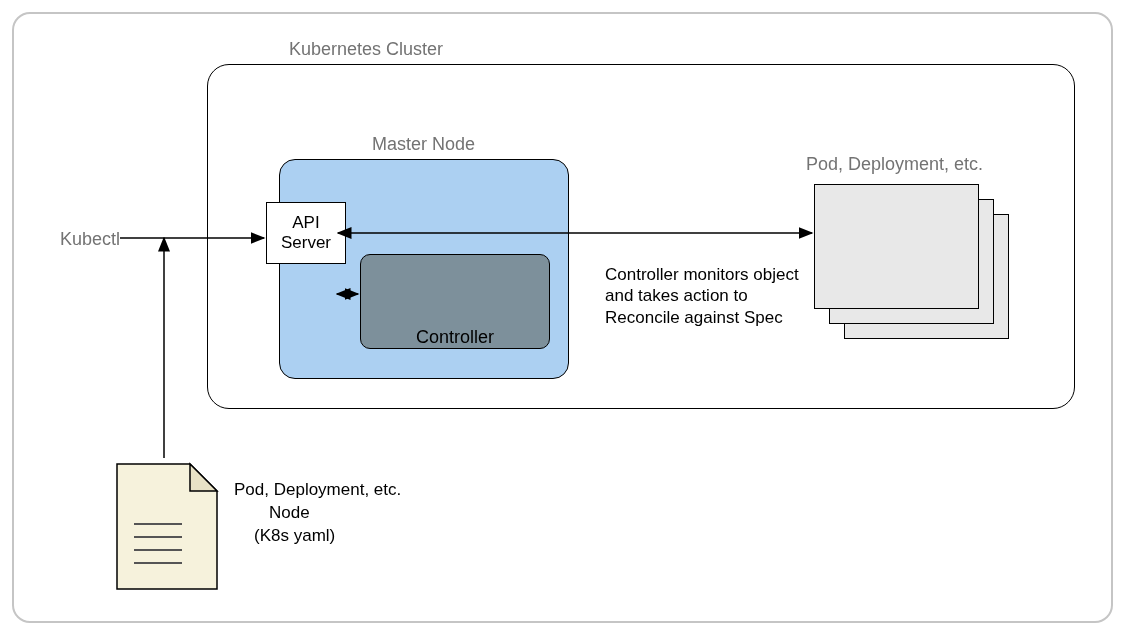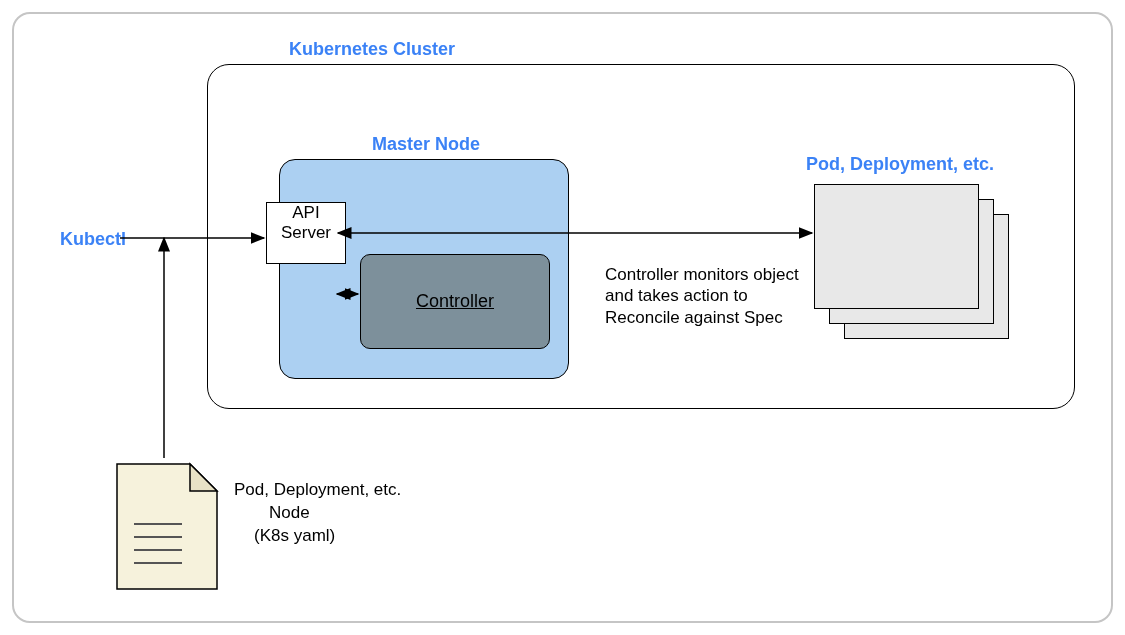--- a/index.html
+++ b/index.html
@@ -20,22 +20,21 @@
       border-radius: 18px;
       background: #fff;
     }
     .diagram {
       position: relative;
       width: 100%;
       height: 100%;
     }
     .label {
       font-size: 18px;
-      color: #3b82f6;
-      font-weight: bold;
+      color: #737373;
     }
     
     .kubectl-label {
       position: absolute;
       left: 46px;
       top: 215px;
     }
     
     .cluster-title {
       position: absolute;
@@ -74,40 +73,40 @@
     
     .api-server {
       position: absolute;
       left: 252px;
       top: 188px;
       width: 80px;
       height: 62px;
       background: #fff;
       border: 1.5px solid #000;
       display: flex;
+      align-items: center;
       justify-content: center;
       text-align: center;
       font-size: 17px;
       line-height: 1.2;
     }
     
     .controller-box {
       position: absolute;
       left: 346px;
       top: 240px;
       width: 190px;
       height: 95px;
       background: #7d909b;
       border: 1.5px solid #000;
       border-radius: 10px;
       display: flex;
-      align-items: center;
+      align-items: flex-end;
       justify-content: center;
       font-size: 18px;
-      text-decoration: underline;
     }
     
     .controller-desc {
       position: absolute;
       left: 591px;
       top: 250px;
       width: 210px;
       font-size: 17px;
       line-height: 1.25;
     }

